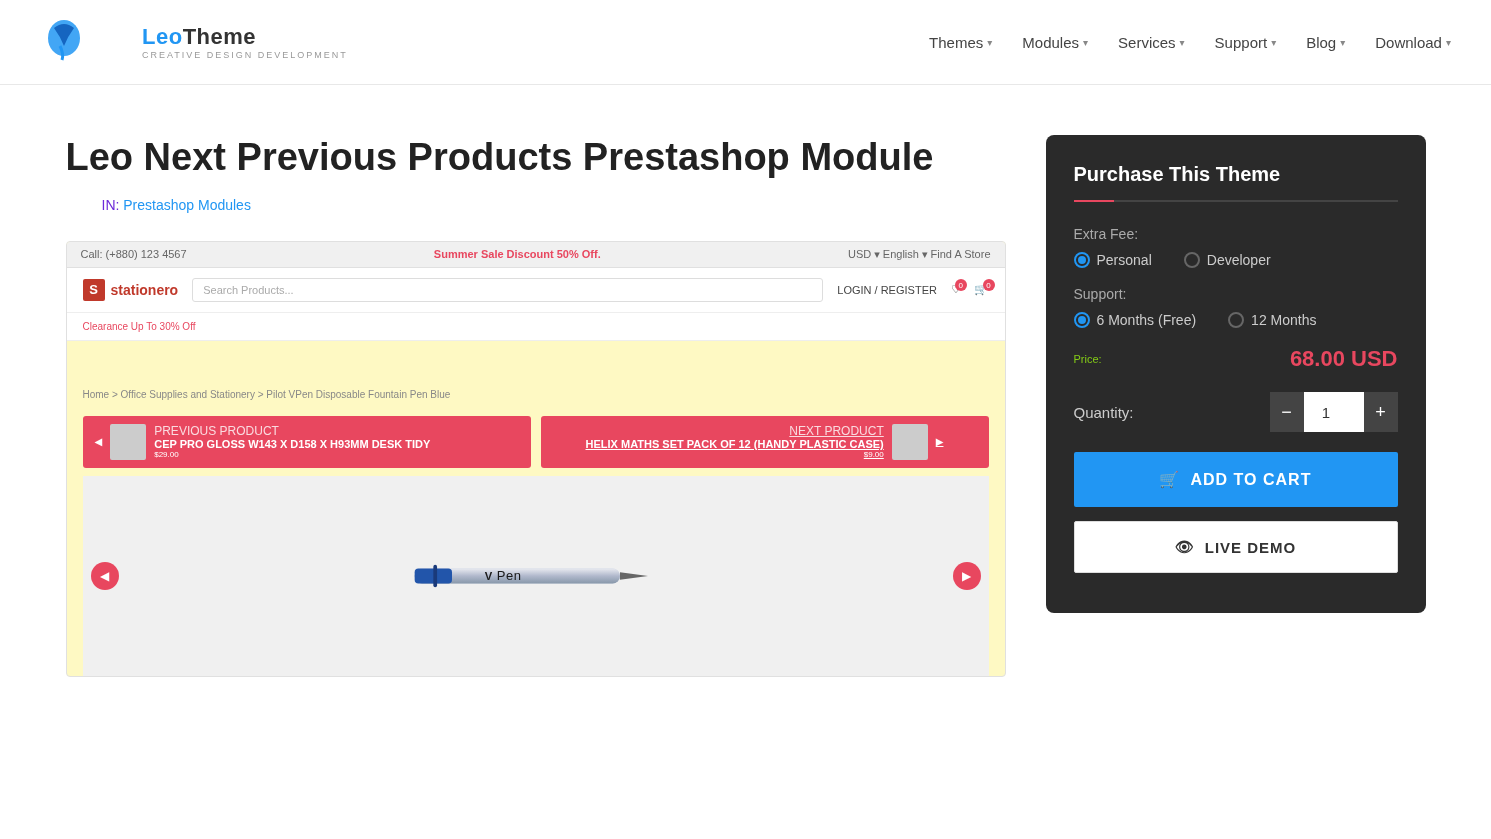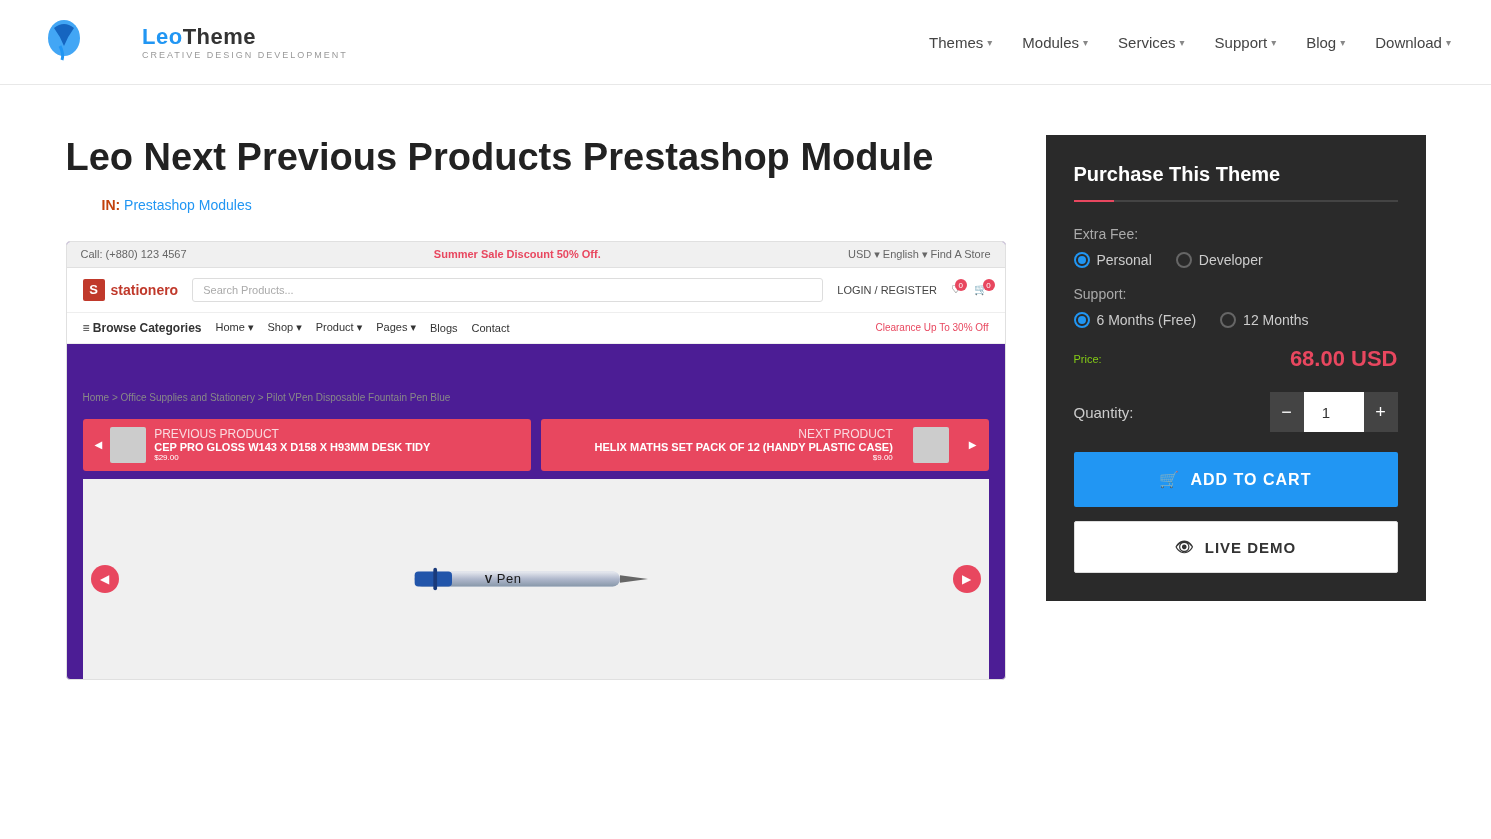--- a/index.html
+++ b/index.html
@@ -68,29 +68,29 @@
       color: #222;
       line-height: 1.2;
       margin-bottom: 16px;
     }
 
     .breadcrumb {
       font-size: 14px;
       color: #666;
       margin-bottom: 28px;
     }
-    .breadcrumb span { color: #c2410c; font-weight: 700; padding-left: 36px; }
+    .breadcrumb span { color: #6d28d9; font-weight: 400; padding-left: 36px; }
     .breadcrumb a { color: #2196F3; text-decoration: none; }
 
     
     .demo-preview {
       border: 1px solid #e0e0e0;
       border-radius: 4px;
       overflow: hidden;
-      background: #4c1d95;
+      background: #fef9c3;
     }
     .demo-topbar {
       background: #f0f0f0;
       padding: 6px 14px;
       font-size: 11px;
       color: #666;
       display: flex;
       justify-content: space-between;
       align-items: center;
       border-bottom: 1px solid #e0e0e0;
@@ -160,24 +160,25 @@
       flex: 1;
       font-size: 10px;
     }
     .demo-next-btn {
       background: #e8475f;
       color: #fff;
       padding: 8px 12px;
       border-radius: 3px;
       display: flex;
       align-items: center;
-      justify-content: flex-end;
-      gap: 20px;
+      justify-content: center;
+      gap: 8px;
       flex: 1;
       font-size: 10px;
+      text-decoration: underline;
     }
     .demo-product-thumb {
       width: 36px; height: 36px;
       background: #ddd;
       border-radius: 2px;
       display: flex; align-items: center; justify-content: center;
       font-size: 8px; color: #999;
     }
     .demo-product-info { display: flex; flex-direction: column; font-size: 9px; }
     .demo-product-label { font-size: 12px; opacity: 0.8; }
@@ -202,22 +203,22 @@
       font-size: 12px;
       cursor: pointer;
       position: absolute;
     }
     .demo-carousel-btn.left { left: 8px; }
     .demo-carousel-btn.right { right: 8px; }
 
     
     .purchase-panel {
       background: #2a2a2a;
-      border-radius: 0;
-      padding: 28px 28px 28px;
+      border-radius: 8px;
+      padding: 28px 28px 40px;
       color: #fff;
     }
     .purchase-title {
       font-size: 20px;
       font-weight: 700;
       color: #fff;
       margin-bottom: 14px;
     }
     .purchase-divider {
       height: 2px;
@@ -227,21 +228,21 @@
 
     .option-group { margin-bottom: 18px; }
     .option-label {
       font-size: 14px;
       color: #aaa;
       margin-bottom: 10px;
     }
     .radio-group {
       display: flex;
       align-items: flex-end;
-      gap: 24px;
+      gap: 32px;
     }
     .radio-item {
       display: flex;
       align-items: center;
       gap: 7px;
       font-size: 14px;
       color: #ccc;
       cursor: pointer;
     }
     .radio-circle {
@@ -426,29 +427,20 @@
             <sup style="background:#e8475f;color:#fff;border-radius:50%;width:12px;height:12px;display:inline-flex;align-items:center;justify-content:center;font-size:8px;position:absolute;top:-4px;right:-6px;">0</sup>
           </span>
           <span style="position:relative;">
             🛒
             <sup style="background:#e8475f;color:#fff;border-radius:50%;width:12px;height:12px;display:inline-flex;align-items:center;justify-content:center;font-size:8px;position:absolute;top:-4px;right:-6px;">0</sup>
           </span>
         </div>
       </div>
 
       <div class="demo-nav">
-        <div style="display:flex;align-items:center;gap:14px;">
-          <span style="font-size:12px;font-weight:600;">≡ Browse Categories</span>
-          <span>Home ▾</span>
-          <span>Shop ▾</span>
-          <span>Product ▾</span>
-          <span>Pages ▾</span>
-          <span>Blogs</span>
-          <span>Contact</span>
-        </div>
         <span style="color:#e8475f;font-size:10px;">Clearance Up To 30% Off</span>
       </div>
 
       <div class="demo-breadcrumb">Home &gt; Office Supplies and Stationery &gt; Pilot VPen Disposable Fountain Pen Blue</div>
 
       <div class="demo-product-nav">
         <div class="demo-prev-btn">
           <span>◀</span>
           <div class="demo-product-thumb" style="background:#ccc;"></div>
           <div class="demo-product-info">

